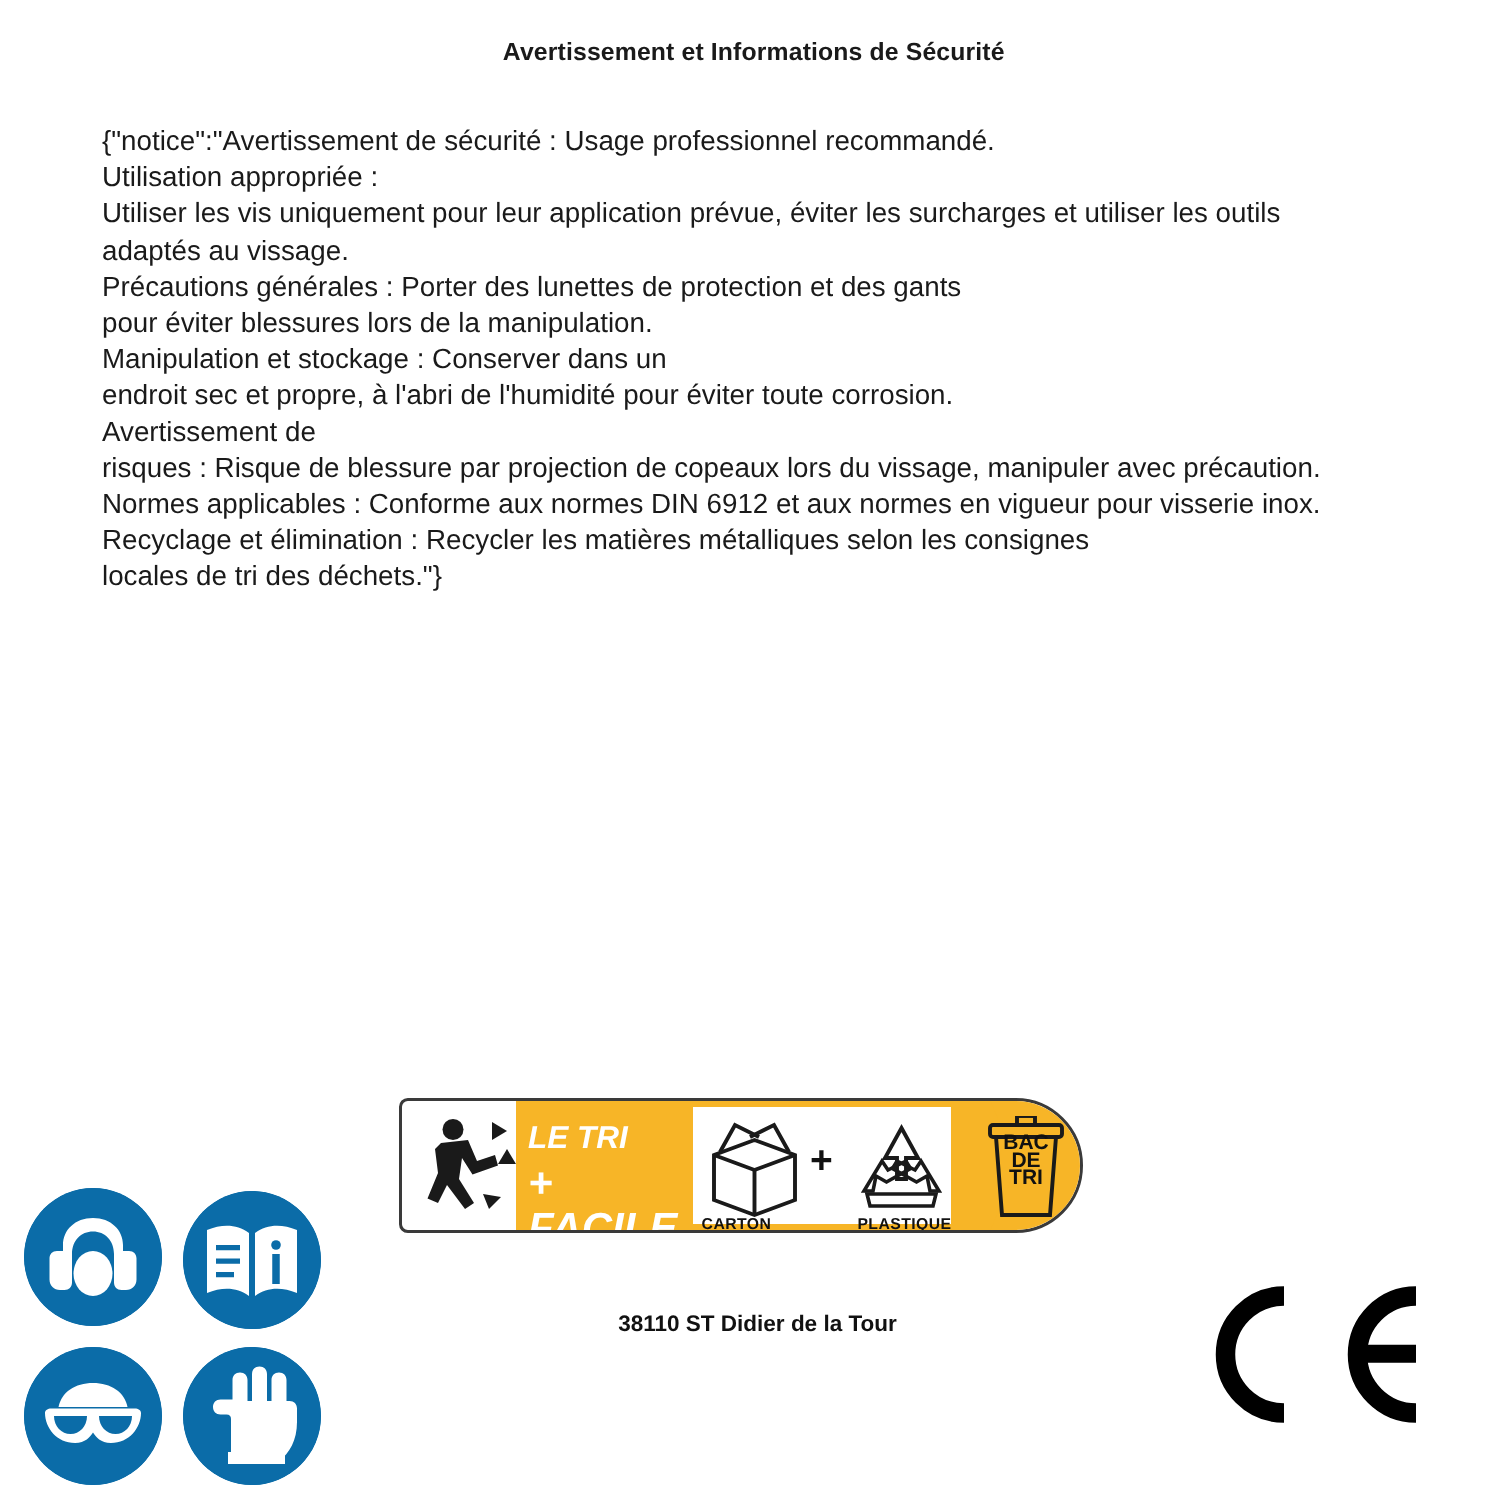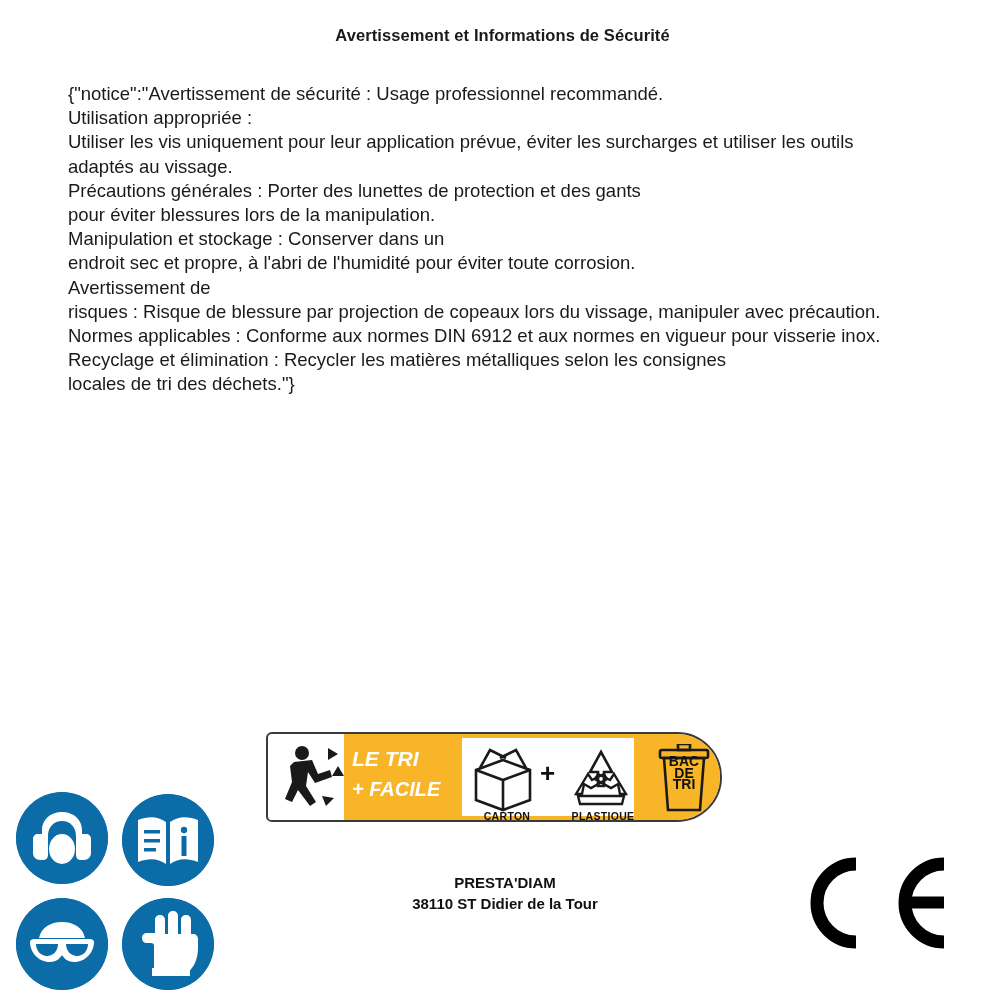--- a/index.html
+++ b/index.html
@@ -123,37 +123,37 @@
     left: 84px;
     top: 10px;
     width: 108px;
     color: #ffffff;
     font-weight: bold;
     font-style: italic;
     font-size: 21px;
     line-height: 30px;
     text-align: left;
   }
-  .triman .letri .l2 { font-size: 20px; }
+  .triman .letri .l2 { font-size: 28px; }
   .triman .triman-man { position: absolute; left: 4px; top: 6px; width: 76px; height: 78px; }
   .triman .carton { position: absolute; left: 198px; top: 8px; width: 74px; height: 72px; }
   .triman .plus {
     position: absolute; left: 272px; top: 24px;
     font-size: 26px; font-weight: bold; color: #111;
   }
   .triman .plastique { position: absolute; left: 296px; top: 8px; width: 74px; height: 72px; }
   .triman .cap {
     position: absolute;
     font-size: 10.5px;
     font-weight: bold;
     color: #111;
     text-align: center;
     letter-spacing: 0.3px;
   }
-  .triman .cap.c1 { left: 196px; top: 76px; width: 86px; }
+  .triman .cap.c1 { left: 180px; top: 76px; width: 86px; }
   .triman .cap.c2 { left: 290px; top: 76px; width: 90px; }
   .triman .bac {
     position: absolute;
     left: 388px;
     top: 10px;
     width: 56px;
     height: 72px;
   }
   .triman .bac-text {
     position: absolute;
@@ -310,21 +310,20 @@
       <div>BAC</div>
       <div>DE</div>
       <div>TRI</div>
     </div>
 
     <div class="separez">Séparez les éléments avant de trier</div>
   </div>
 </div>
 
 <div class="resp">
-  <div>PRESTA'DIAM</div>
   <div>38110 ST Didier de la Tour</div>
 </div>
 
 <svg class="ce" viewBox="0 0 152 102" xmlns="http://www.w3.org/2000/svg">
   <path d="M60 12 A39 39 0 1 0 60 90" fill="none" stroke="#000000" stroke-width="13"></path>
   <path d="M148 12 A39 39 0 1 0 148 90" fill="none" stroke="#000000" stroke-width="13"></path>
   <rect x="104" y="44.5" width="44" height="12" fill="#000000"></rect>
 </svg>
 
 </body></html>

